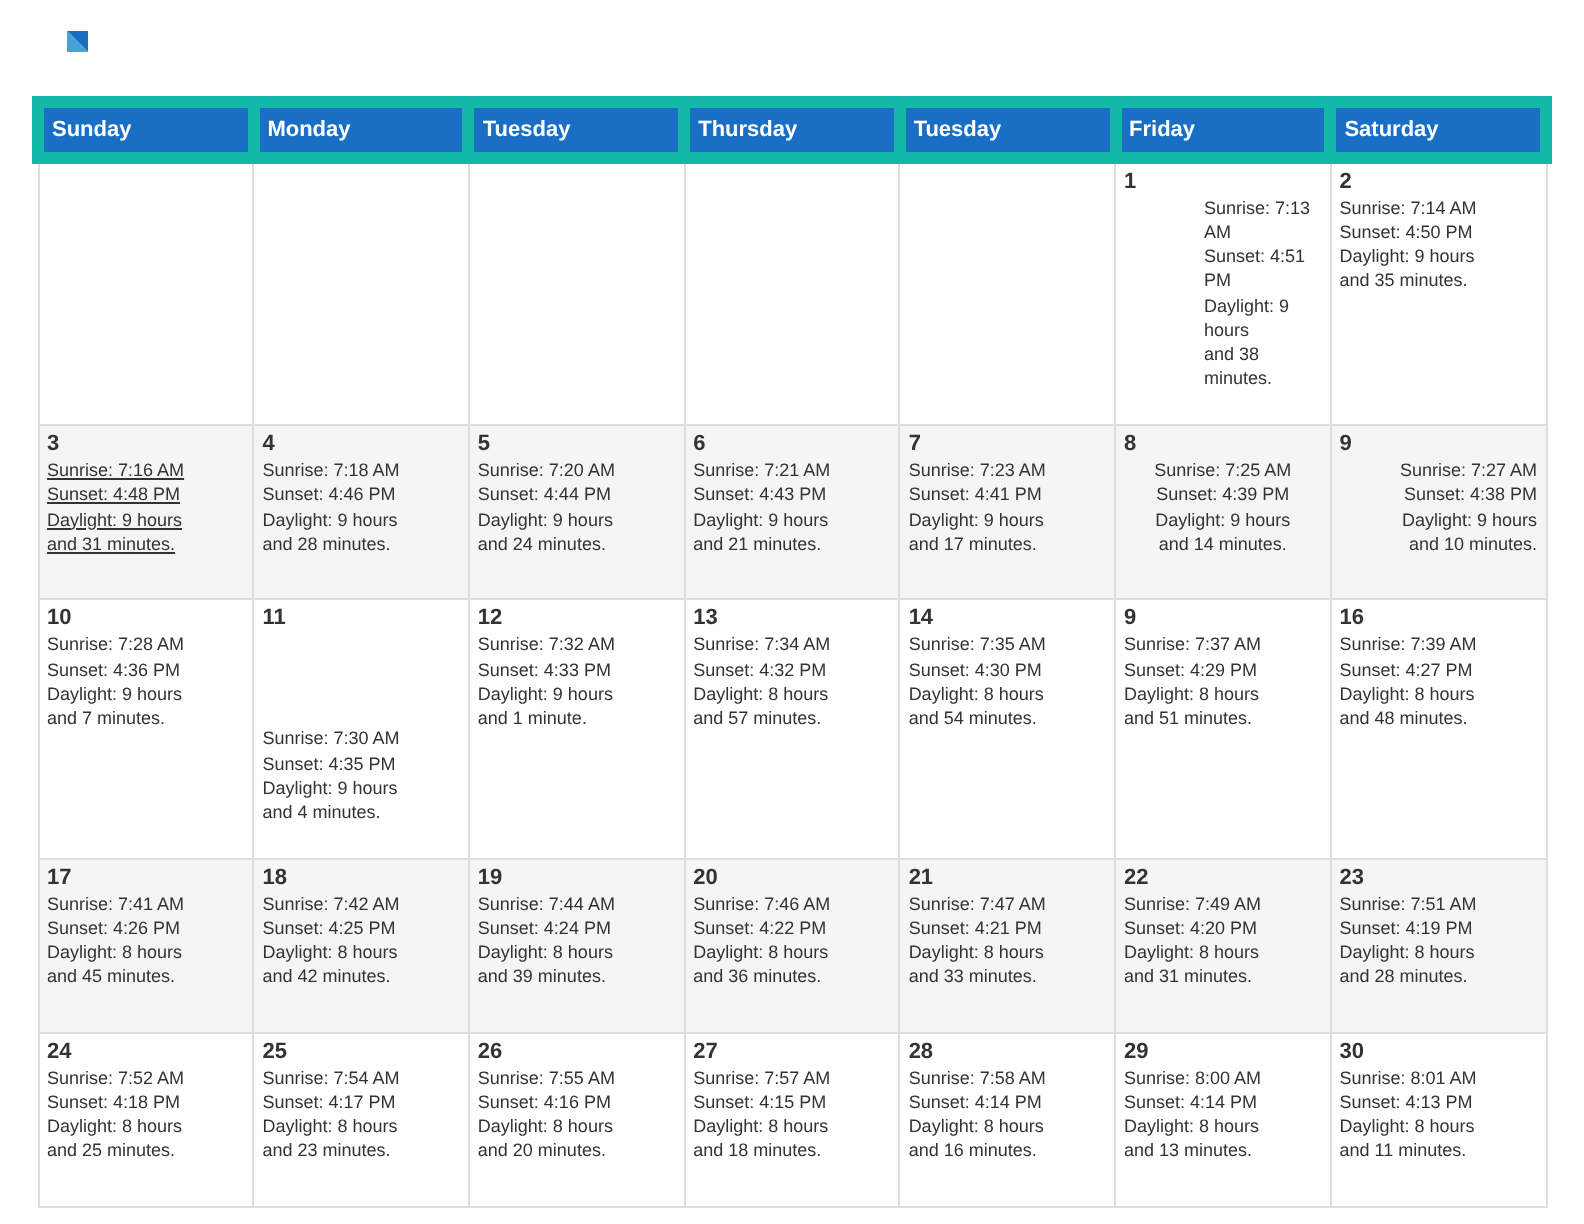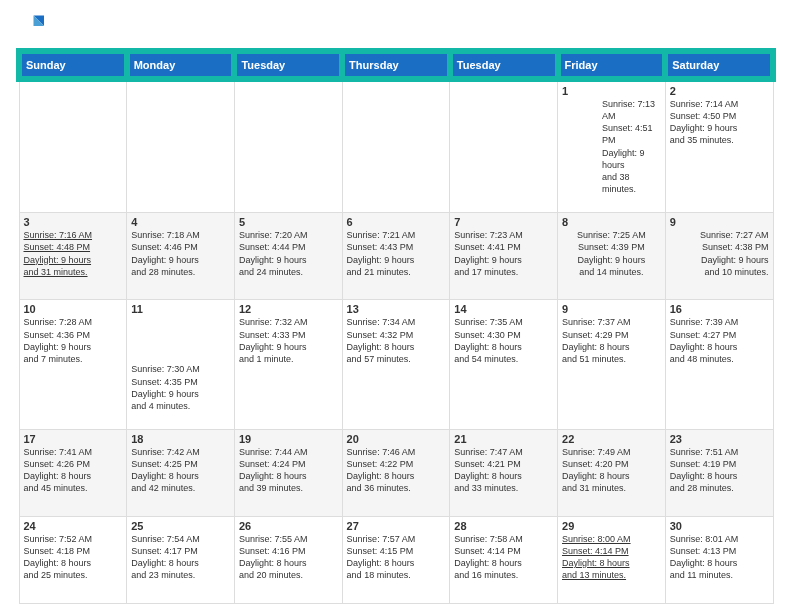--- a/index.html
+++ b/index.html
@@ -337,21 +337,21 @@
           </td>
           <td>
             <span class="day-number">28</span>
             <div class="day-info" style="white-space: pre-line;">Sunrise: 7:58 AM
 Sunset: 4:14 PM
 Daylight: 8 hours
 and 16 minutes.</div>
           </td>
           <td>
             <span class="day-number">29</span>
-            <div class="day-info" style="white-space: pre-line; text-decoration: underline;">Sunrise: 8:00 AM
+            <div class="day-info" style="white-space: pre-line;">Sunrise: 8:00 AM
 Sunset: 4:14 PM
 Daylight: 8 hours
 and 13 minutes.</div>
           </td>
           <td>
             <span class="day-number">30</span>
             <div class="day-info" style="white-space: pre-line;">Sunrise: 8:01 AM
 Sunset: 4:13 PM
 Daylight: 8 hours
 and 11 minutes.</div>

